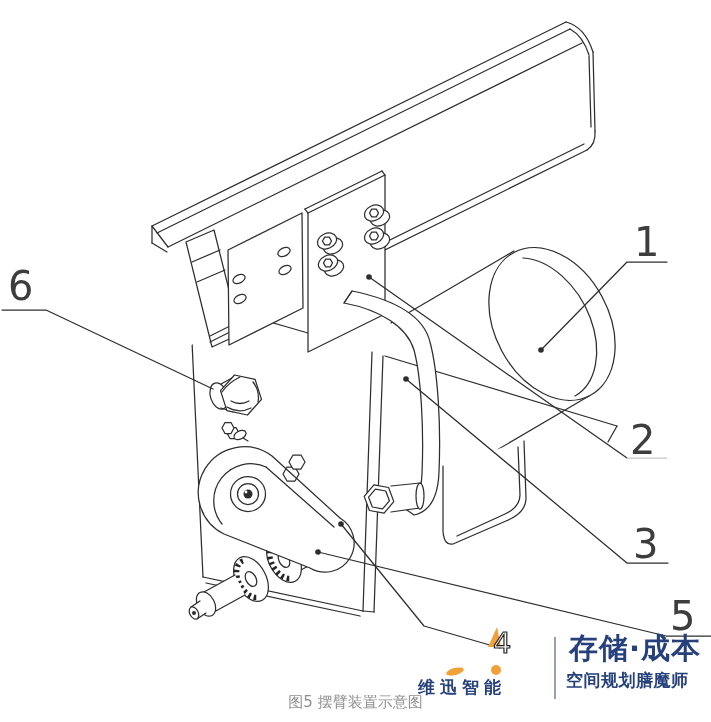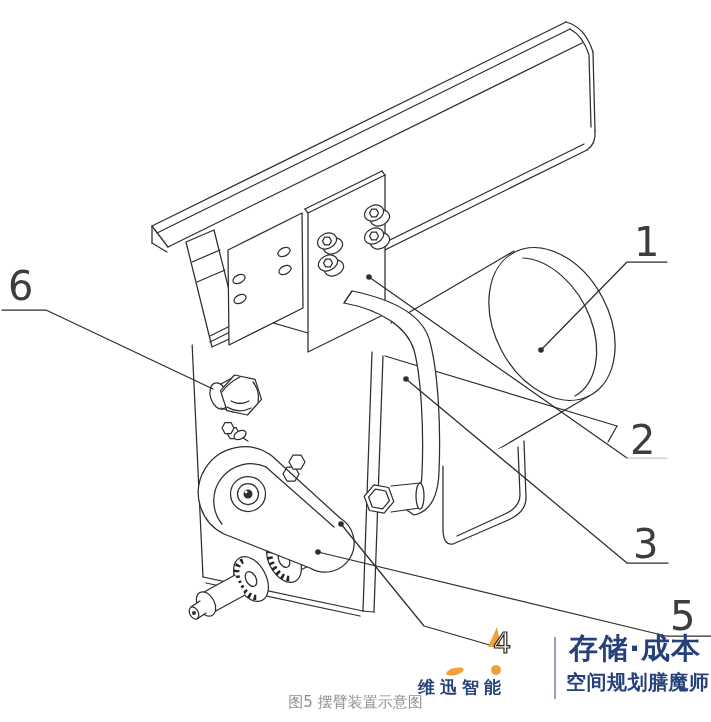--- a/index.html
+++ b/index.html
@@ -40,21 +40,21 @@
   }
   .logo-dot{position:absolute;left:111px;top:33px;width:10px;height:10px;border-radius:50%;background:var(--orange);}
   .logo-swoosh{position:absolute;left:66px;top:36px;width:18px;height:7px;border-radius:50%;background:var(--orange);transform:rotate(-14deg);}
   .logo-flag{
     position:absolute;left:108px;top:-5px;width:0;height:0;
     border-left:9px solid transparent;border-right:4px solid transparent;
     border-bottom:20px solid var(--orange);
   }
   .divider{position:absolute;left:174px;top:5px;width:2px;height:62px;background:#97a0b4;}
   .tag-main{position:absolute;left:189px;top:2px;font-size:29px;font-weight:bold;color:var(--navy);line-height:1;letter-spacing:1px;}
-  .tag-sub{position:absolute;left:186px;top:40px;font-size:20px;font-weight:600;color:var(--navy);line-height:1;letter-spacing:0.5px;}
+  .tag-sub{position:absolute;left:186px;top:40px;font-size:17px;font-weight:600;color:var(--navy);line-height:1;letter-spacing:0.5px;}
   #caption{
     position:absolute;left:0;top:693px;width:711px;text-align:center;
     font-size:15px;color:var(--caption);z-index:3;
   }
 </style>
 </head>
 <body>
 
 <div id="stage">
 <svg width="711" height="722" viewBox="0 0 711 722">

